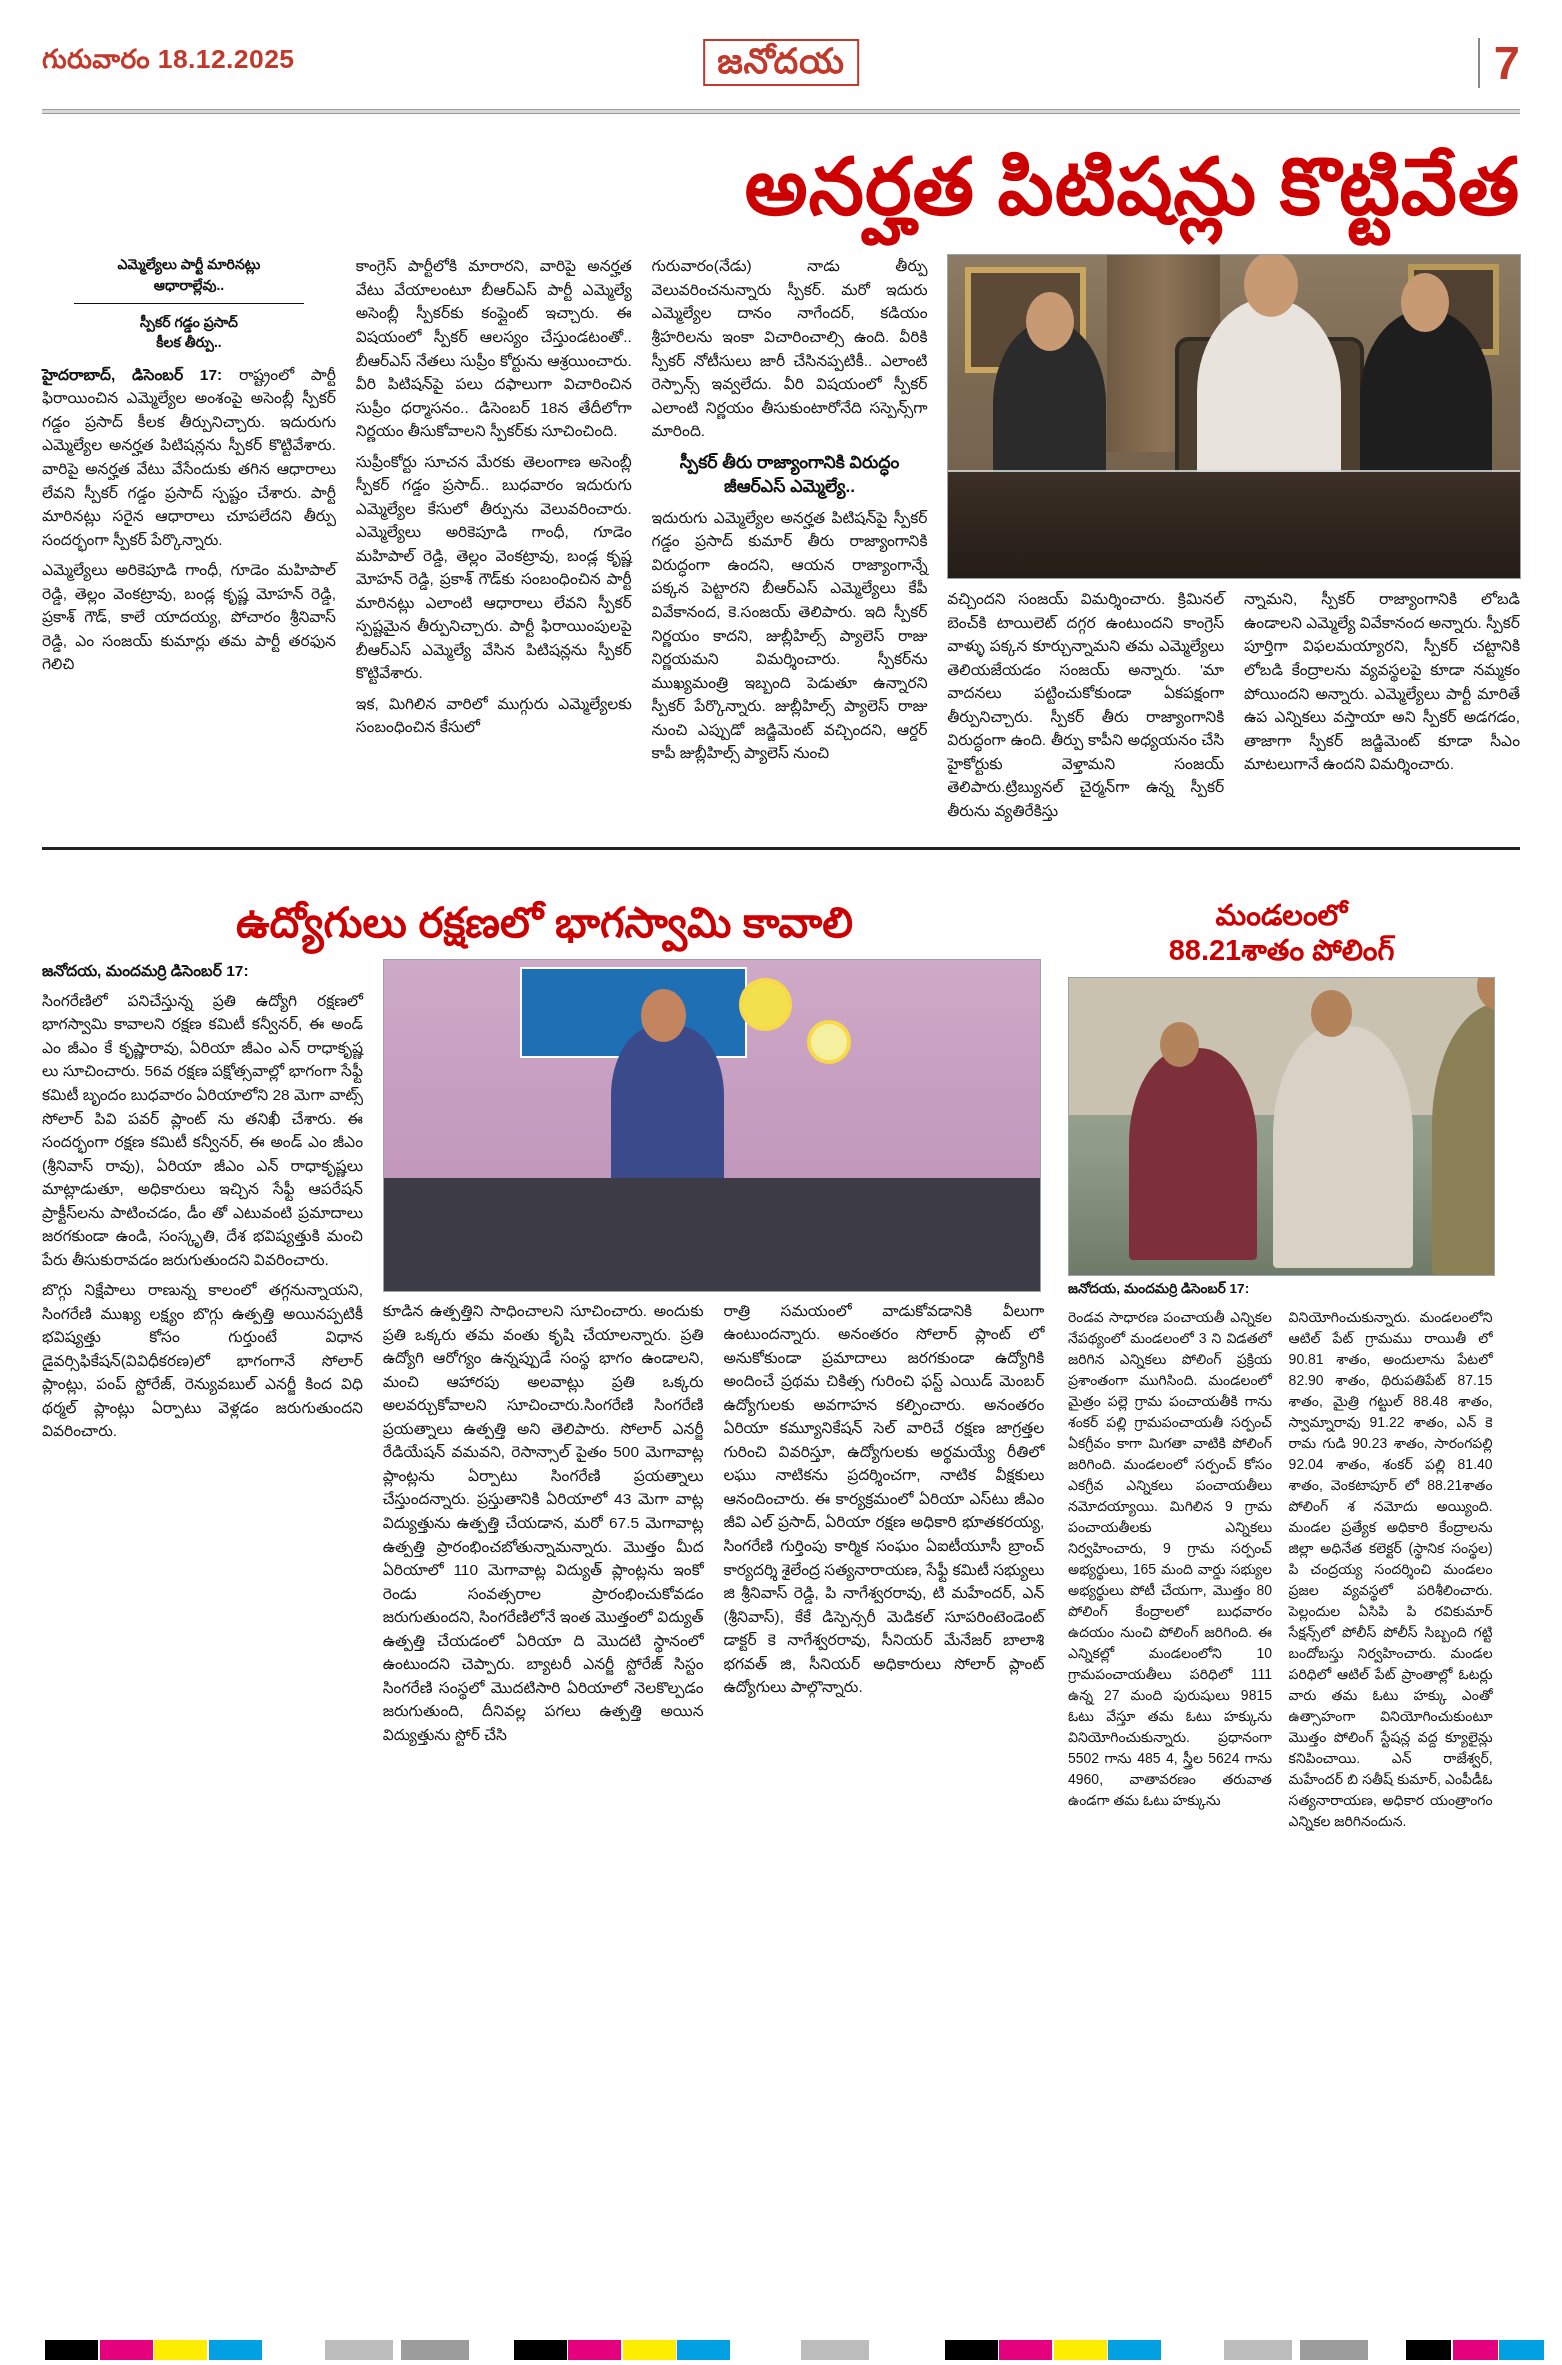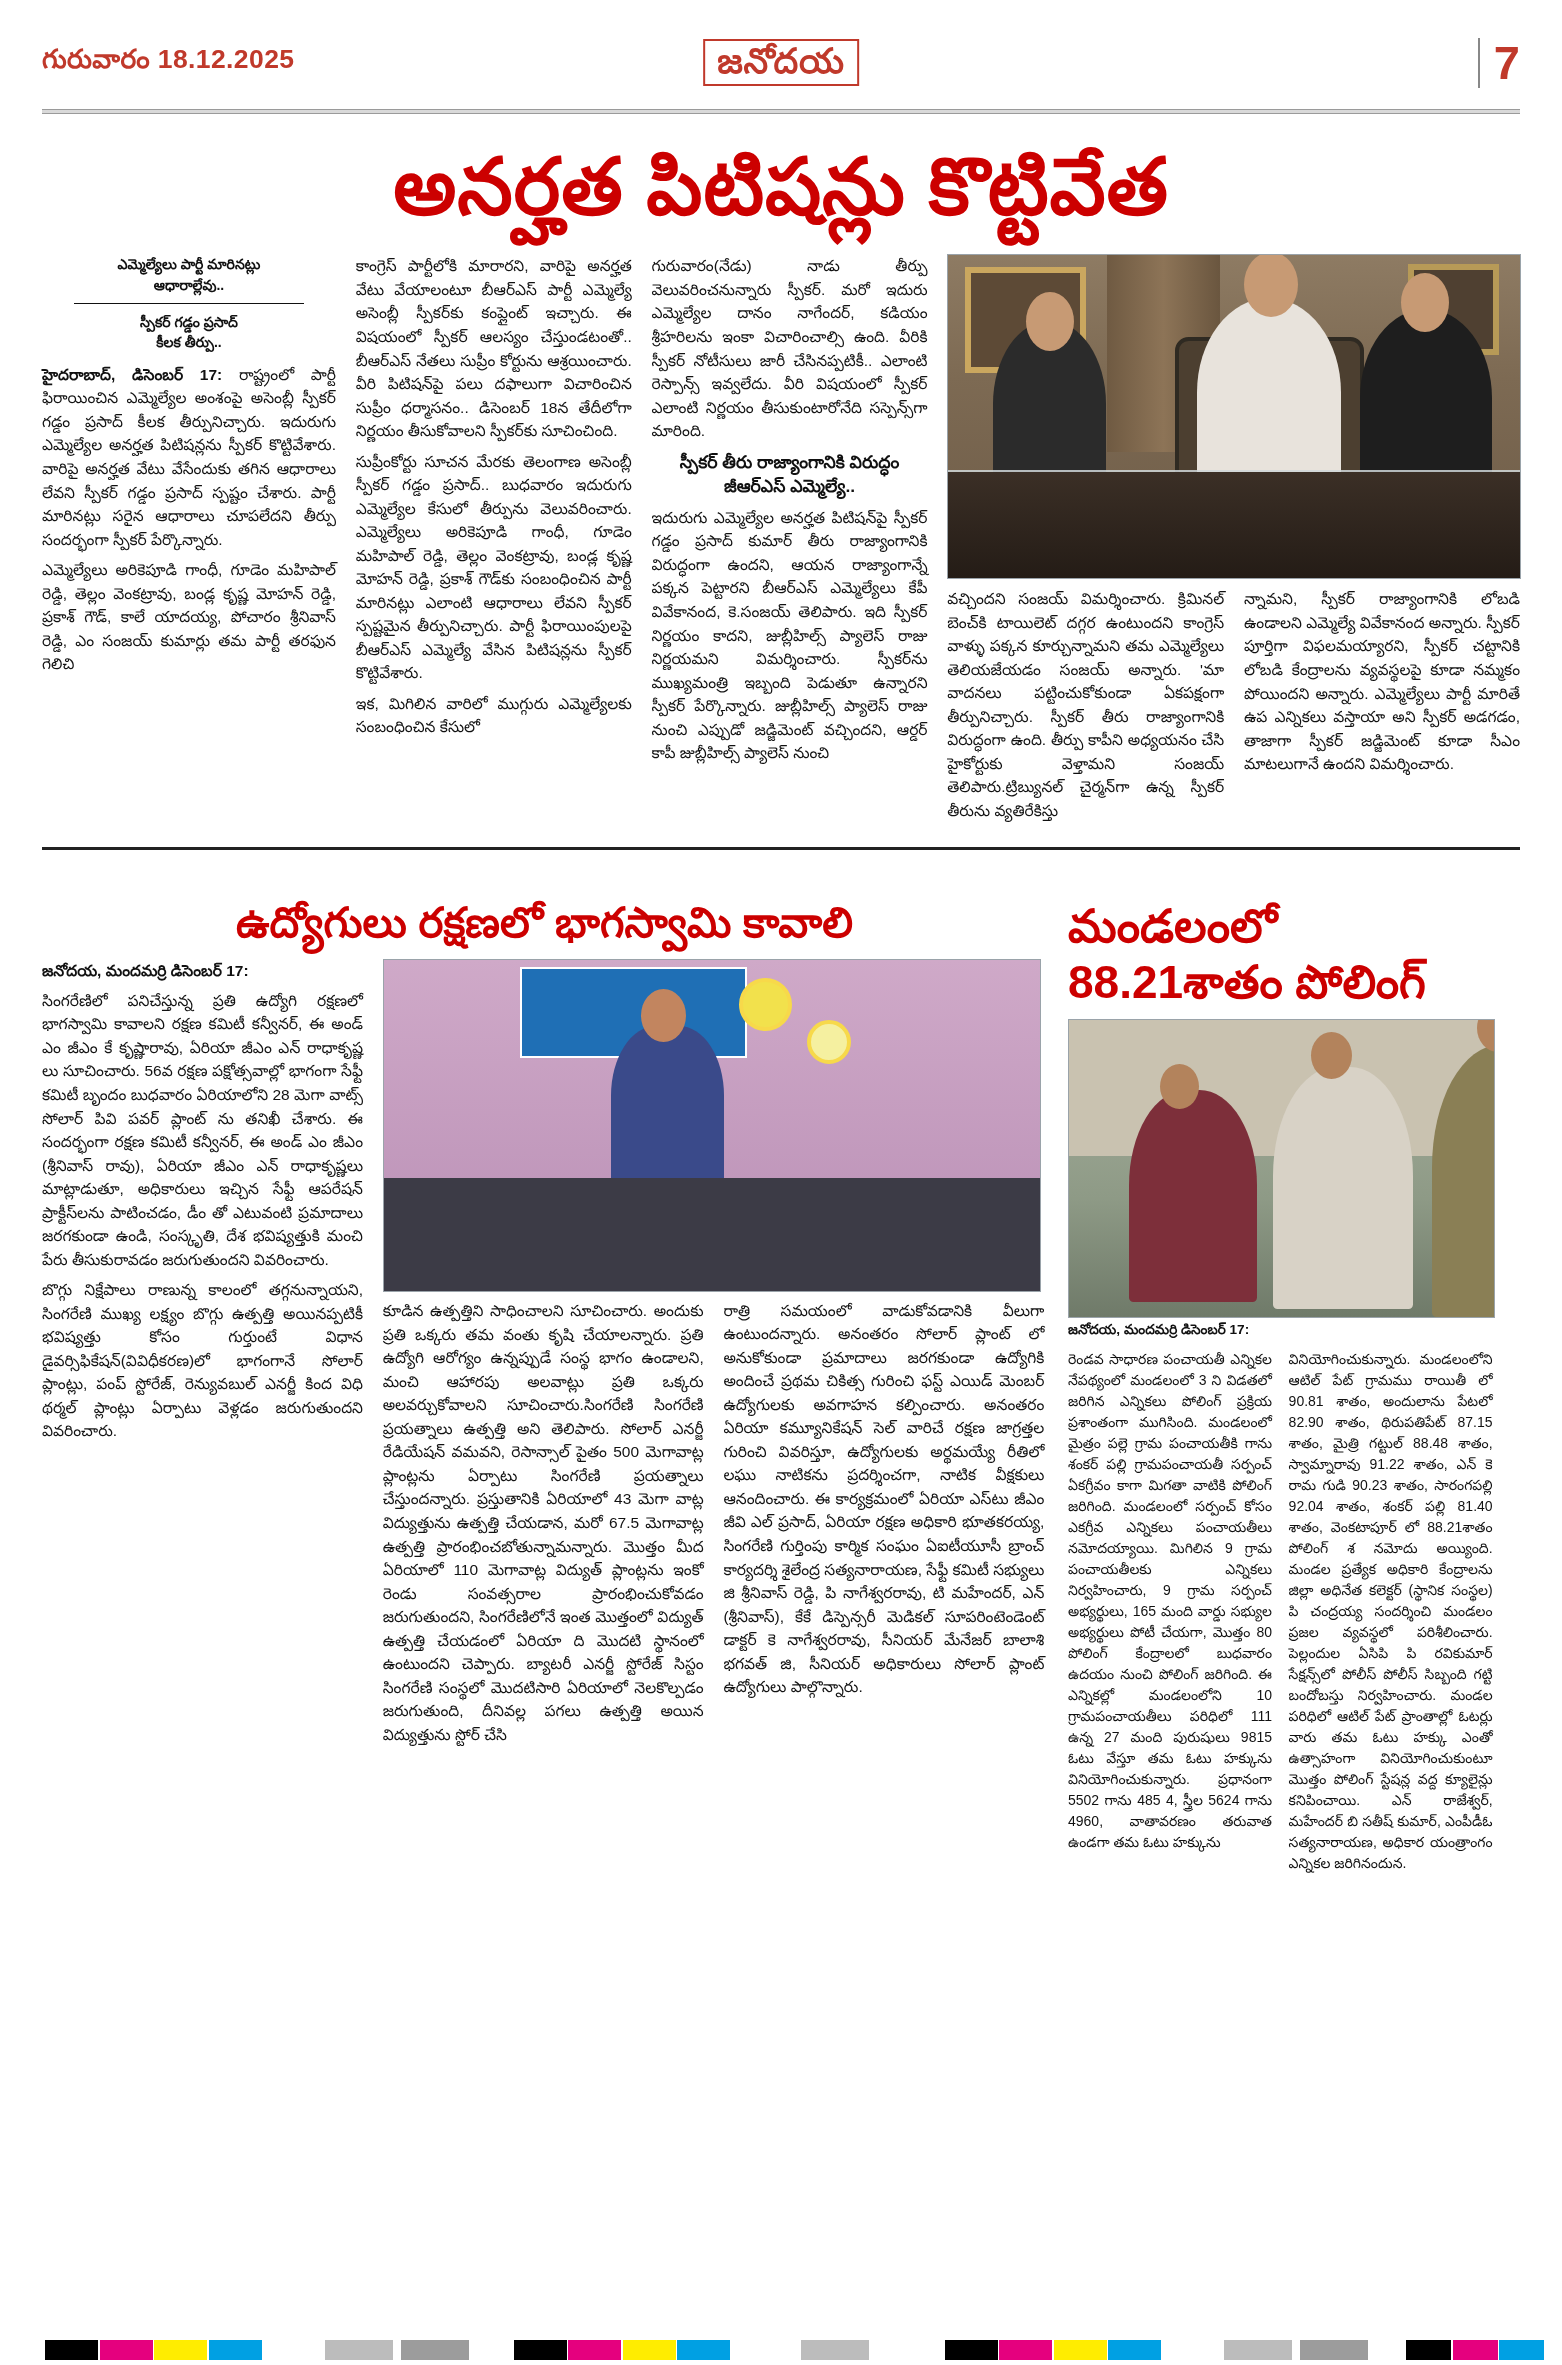--- a/index.html
+++ b/index.html
@@ -71,21 +71,21 @@
   .mast-hr {
     height: 5.3px;
     background: #d9d9d9;
     border-top: 1.5px solid #9a9a9a;
     border-bottom: 1.5px solid #9a9a9a;
     margin-top: 10.6px;
   }
 
   
   .headline-main {
-    text-align: center;
+    text-align: right;
     color: #cc0000;
     font-size: 79px;
     font-weight: bold;
     line-height: 1.12;
     margin: 29px 0 23px 0;
     letter-spacing: 0.8px;
   }
 
   
   .story-top {
@@ -244,24 +244,24 @@
 
   .head2 {
     font-size: 42px;
     font-weight: bold;
     color: #cc0000;
     text-align: center;
     line-height: 1.2;
     margin-bottom: 10.6px;
   }
   .head3 {
-    font-size: 46px;
+    font-size: 29px;
     font-weight: bold;
     color: #cc0000;
-    text-align: left;
+    text-align: center;
     line-height: 1.22;
     margin-bottom: 9px;
   }
   .bottom-cols {
     display: flex;
     gap: 19.7px;
   }
   .bcol { width: 321px; font-size: 15.5px; line-height: 1.52; text-align: justify; }
   .bcol p { margin: 0 0 6.8px 0; }
 

